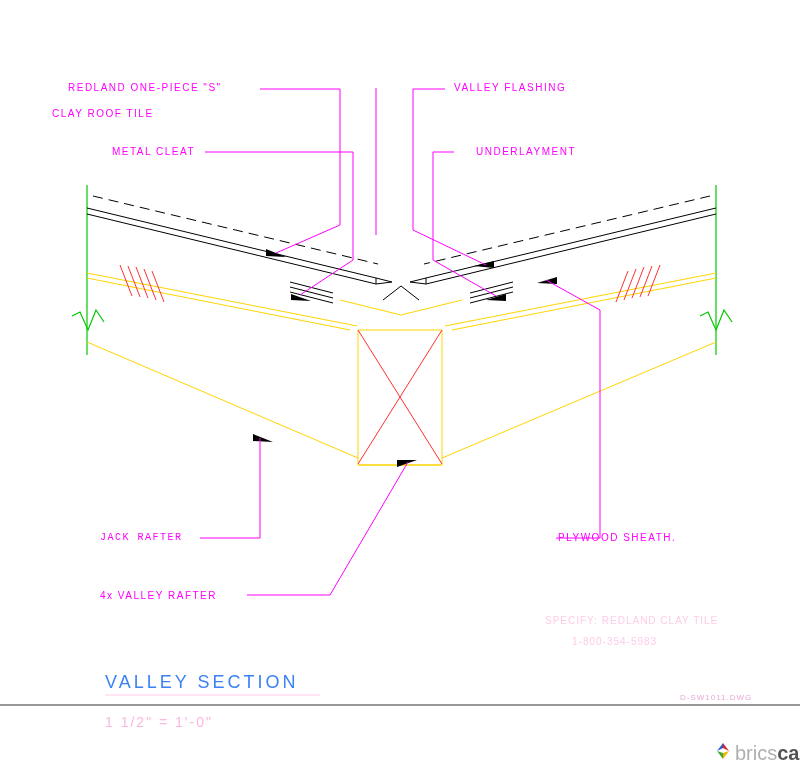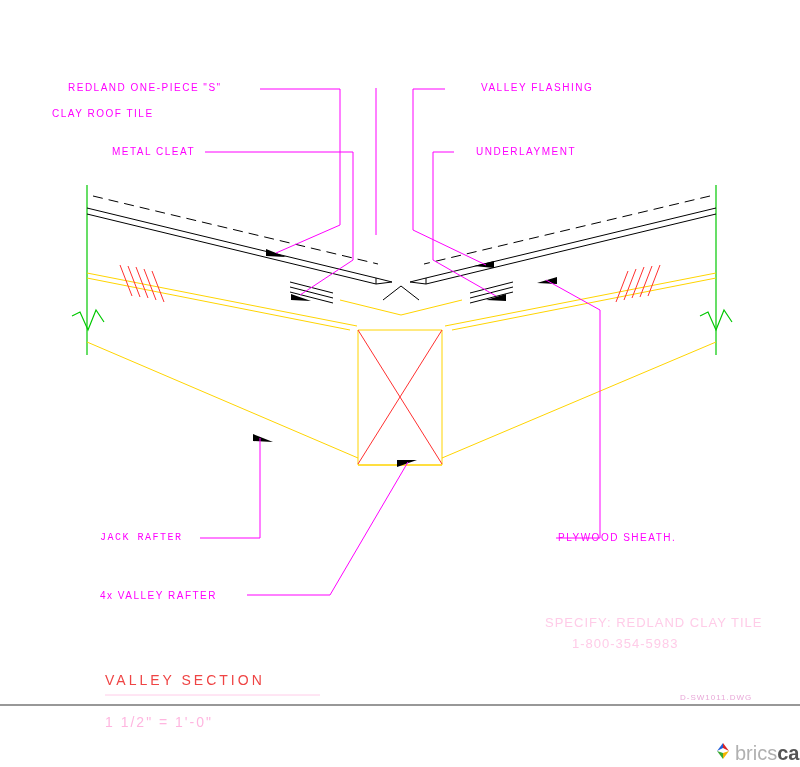--- a/index.html
+++ b/index.html
@@ -19,33 +19,33 @@
   }
   .label {
     position: absolute;
     font-size: 10px;
     letter-spacing: 1.5px;
     color: #ff00ff;
     white-space: pre;
   }
   .title {
     position: absolute;
-    font-size: 14px;
+    font-size: 18px;
     letter-spacing: 3px;
-    color: #ef4444;
+    color: #3b82f6;
   }
   .scale {
     position: absolute;
     font-size: 14px;
     letter-spacing: 2px;
     color: #ffb6e0;
   }
   .spec {
     position: absolute;
-    font-size: 13px;
+    font-size: 10px;
     letter-spacing: 1px;
     color: #ffcce8;
   }
   .file {
     position: absolute;
     font-size: 8px;
     letter-spacing: 1px;
     color: #e8a8d8;
   }
   .brand {
@@ -164,21 +164,21 @@
   </g>
 
   <line x1="0" y1="705" x2="800" y2="705" stroke="#333" stroke-width="1.2"></line>
 
   <line x1="105" y1="695" x2="320" y2="695" stroke="#ffcce8" stroke-width="1"></line>
 </svg>
 
 <div class="label" style="left:68px; top:82px;">REDLAND ONE-PIECE "S"</div>
 <div class="label" style="left:52px; top:108px;">CLAY ROOF TILE</div>
 <div class="label" style="left:112px; top:146px;text-align:center;">METAL CLEAT</div>
-<div class="label" style="left:454px; top:82px;margin-left:27px;">VALLEY FLASHING</div>
+<div class="label" style="left:454px; top:82px;">VALLEY FLASHING</div>
 <div class="label" style="left:476px; top:146px;">UNDERLAYMENT</div>
 <div class="label" style="left:100px; top:532px;font-family:Liberation Mono, monospace;">JACK RAFTER</div>
 <div class="label" style="left:100px; top:590px;">4x VALLEY RAFTER</div>
 <div class="label" style="left:558px; top:532px;">PLYWOOD SHEATH.</div>
 
 <div class="title" style="left:105px; top:672px;">VALLEY SECTION</div>
 <div class="scale" style="left:105px; top:714px;">1 1/2" = 1'-0"</div>
 
 <div class="spec" style="left:545px; top:615px;">SPECIFY: REDLAND CLAY TILE</div>
 <div class="spec" style="left:572px; top:636px;">1-800-354-5983</div>

